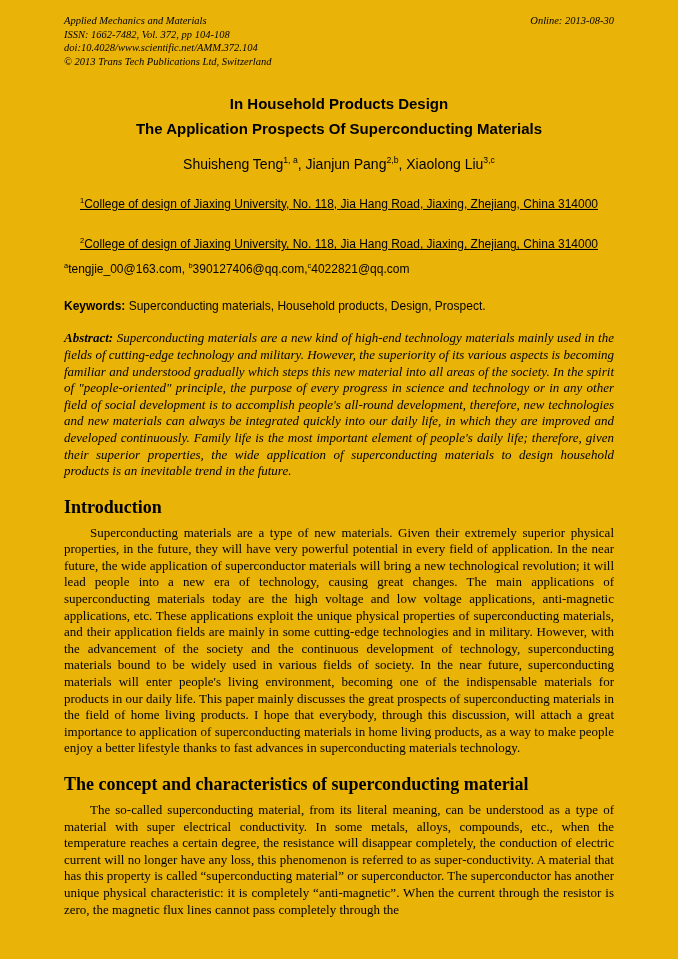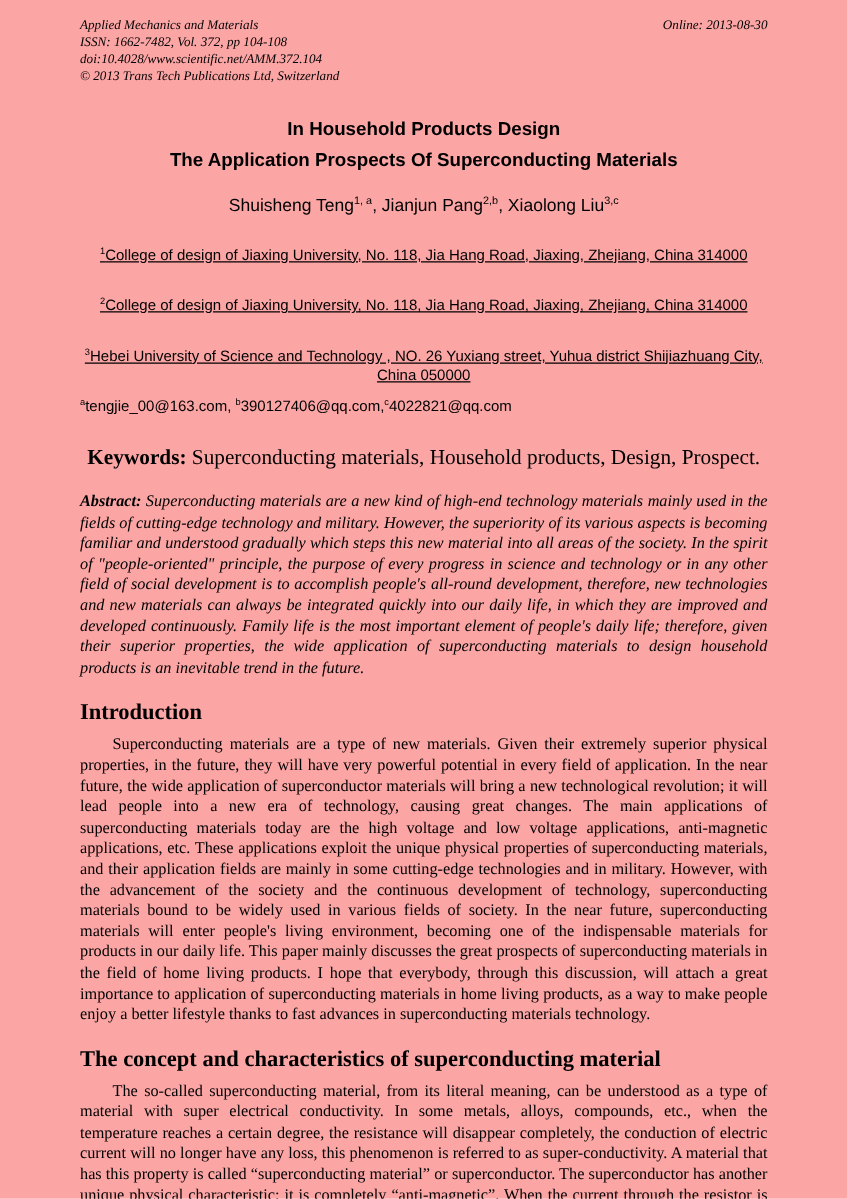--- a/index.html
+++ b/index.html
@@ -4,21 +4,21 @@
 <style>
   * { margin: 0; padding: 0; box-sizing: border-box; }
   html, body { background: #ffffff; }
   body {
     width: 678px; height: 959px; overflow: hidden;
     font-family: "Liberation Serif", serif; color: #000;
   }
   .page {
     width: 678px; height: 959px;
     padding: 14px 64px 0 64px;
-    background: #fca5a5;
+    background: #eab308;
   }
   .hdr {
     display: flex; justify-content: space-between; align-items: flex-start;
     font-style: italic; font-size: 10.5px; line-height: 1.3;
     font-family: "Liberation Serif", serif;
   }
   .hdr-right { white-space: nowrap; }
   .title {
     margin-top: 22px; text-align: center;
     font-family: "Liberation Sans", sans-serif;
@@ -33,21 +33,21 @@
     margin-top: 25px; text-align: center;
     font-family: "Liberation Sans", sans-serif; font-size: 12px; line-height: 1.3; text-decoration: underline;
   }
   .affil-3 { max-width: 545px; margin-left: auto; margin-right: auto; }
   .emails {
     margin-top: 9px; text-align: left;
     font-family: "Liberation Sans", sans-serif; font-size: 12px;
   }
   .keywords {
     margin-top: 23px;
-    font-family: Liberation Serif, serif; font-size: 17px; line-height: 1.3; text-align: center;
+    font-family: Liberation Sans, sans-serif; font-size: 12px; line-height: 1.3;
   }
   .bold-label { font-weight: 700; }
   .abstract {
     margin-top: 16px; font-size: 13px; line-height: 16.6px; text-align: justify; font-style: italic;
   }
   .section-heading {
     margin-top: 17px; font-size: 18px; font-weight: 700;
     font-family: Liberation Serif, serif;
   }
   .body-para {
@@ -74,21 +74,20 @@
     <div>In Household Products Design</div>
     <div>The Application Prospects Of Superconducting Materials</div>
   </div>
 
   <div class="authors"><span>Shuisheng Teng</span><sup>1, a</sup><span>, </span><span>Jianjun Pang</span><sup>2,b</sup><span>, </span><span>Xiaolong Liu</span><sup>3,c</sup></div>
 
   <div class="affil"><sup>1</sup><span>College of design of Jiaxing University, No. 118, Jia Hang Road, Jiaxing, Zhejiang, China 314000</span></div>
 
   <div class="affil"><sup>2</sup><span>College of design of Jiaxing University, No. 118, Jia Hang Road, Jiaxing, Zhejiang, China 314000</span></div>
 
-  <div class="affil affil-3"><sup>3</sup><span>Hebei University of Science and Technology , NO. 26 Yuxiang street, Yuhua district Shijiazhuang City, China 050000</span></div>
 
   <div class="emails"><sup>a</sup><span>tengjie_00@163.com, </span><sup>b</sup><span>390127406@qq.com,</span><sup>c</sup><span>4022821@qq.com</span></div>
 
   <div class="keywords"><span class="bold-label">Keywords:</span><span> Superconducting materials, Household products, Design, Prospect.</span></div>
 
   <p class="abstract"><span class="bold-label">Abstract:</span><span> Superconducting materials are a new kind of high-end technology materials mainly used in the fields of cutting-edge technology and military. However, the superiority of its various aspects is becoming familiar and understood gradually which steps this new material into all areas of the society. In the spirit of "people-oriented" principle, the purpose of every progress in science and technology or in any other field of social development is to accomplish people's all-round development, therefore, new technologies and new materials can always be integrated quickly into our daily life, in which they are improved and developed continuously. Family life is the most important element of people's daily life; therefore, given their superior properties, the wide application of superconducting materials to design household products is an inevitable trend in the future.</span></p>
 
   <h2 class="section-heading">Introduction</h2>
 
   <p class="body-para">Superconducting materials are a type of new materials. Given their extremely superior physical properties, in the future, they will have very powerful potential in every field of application. In the near future, the wide application of superconductor materials will bring a new technological revolution; it will lead people into a new era of technology, causing great changes. The main applications of superconducting materials today are the high voltage and low voltage applications, anti-magnetic applications, etc. These applications exploit the unique physical properties of superconducting materials, and their application fields are mainly in some cutting-edge technologies and in military. However, with the advancement of the society and the continuous development of technology, superconducting materials bound to be widely used in various fields of society. In the near future, superconducting materials will enter people's living environment, becoming one of the indispensable materials for products in our daily life. This paper mainly discusses the great prospects of superconducting materials in the field of home living products. I hope that everybody, through this discussion, will attach a great importance to application of superconducting materials in home living products, as a way to make people enjoy a better lifestyle thanks to fast advances in superconducting materials technology.</p>

